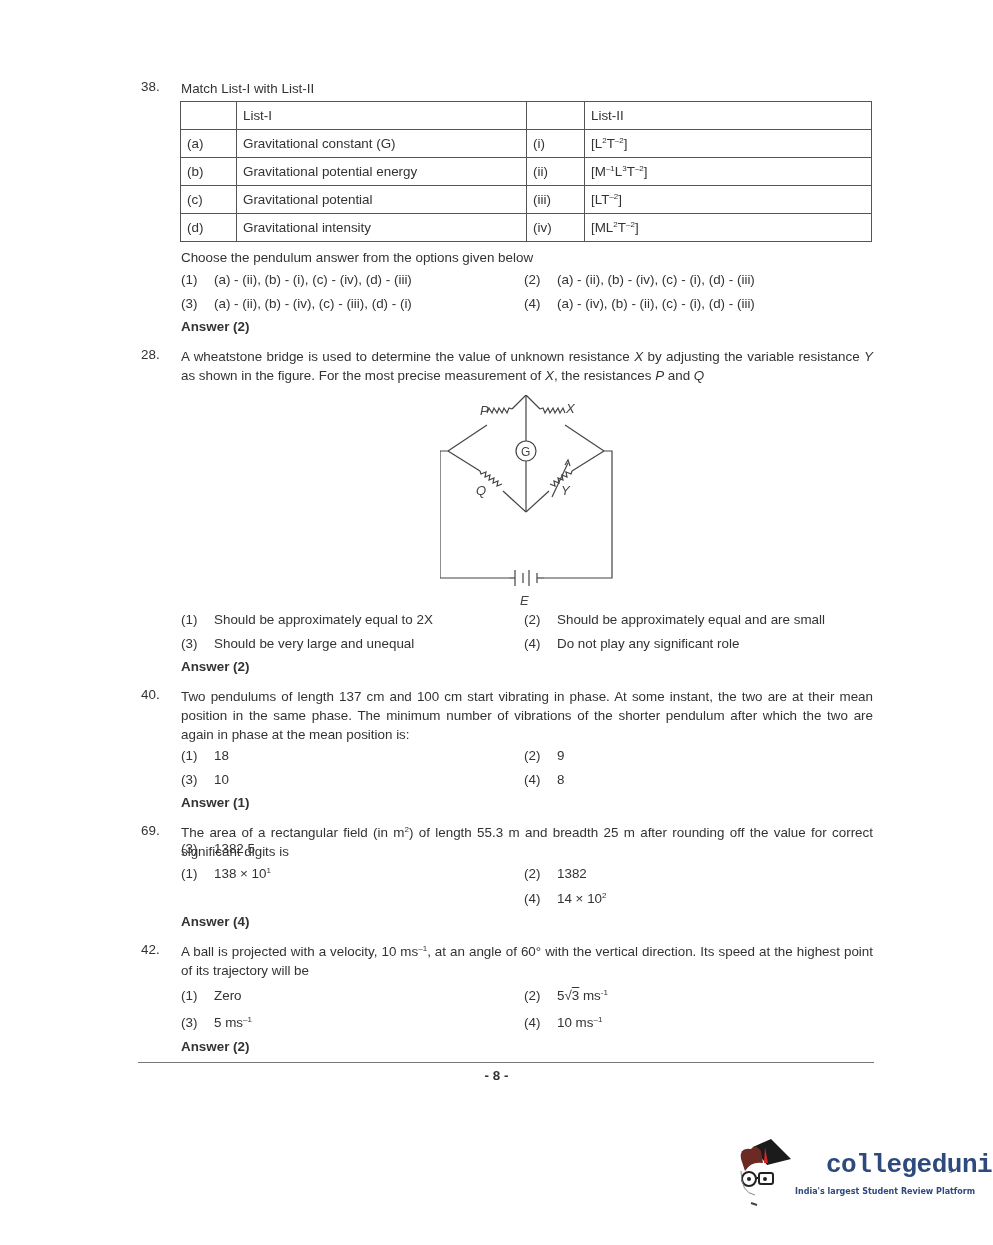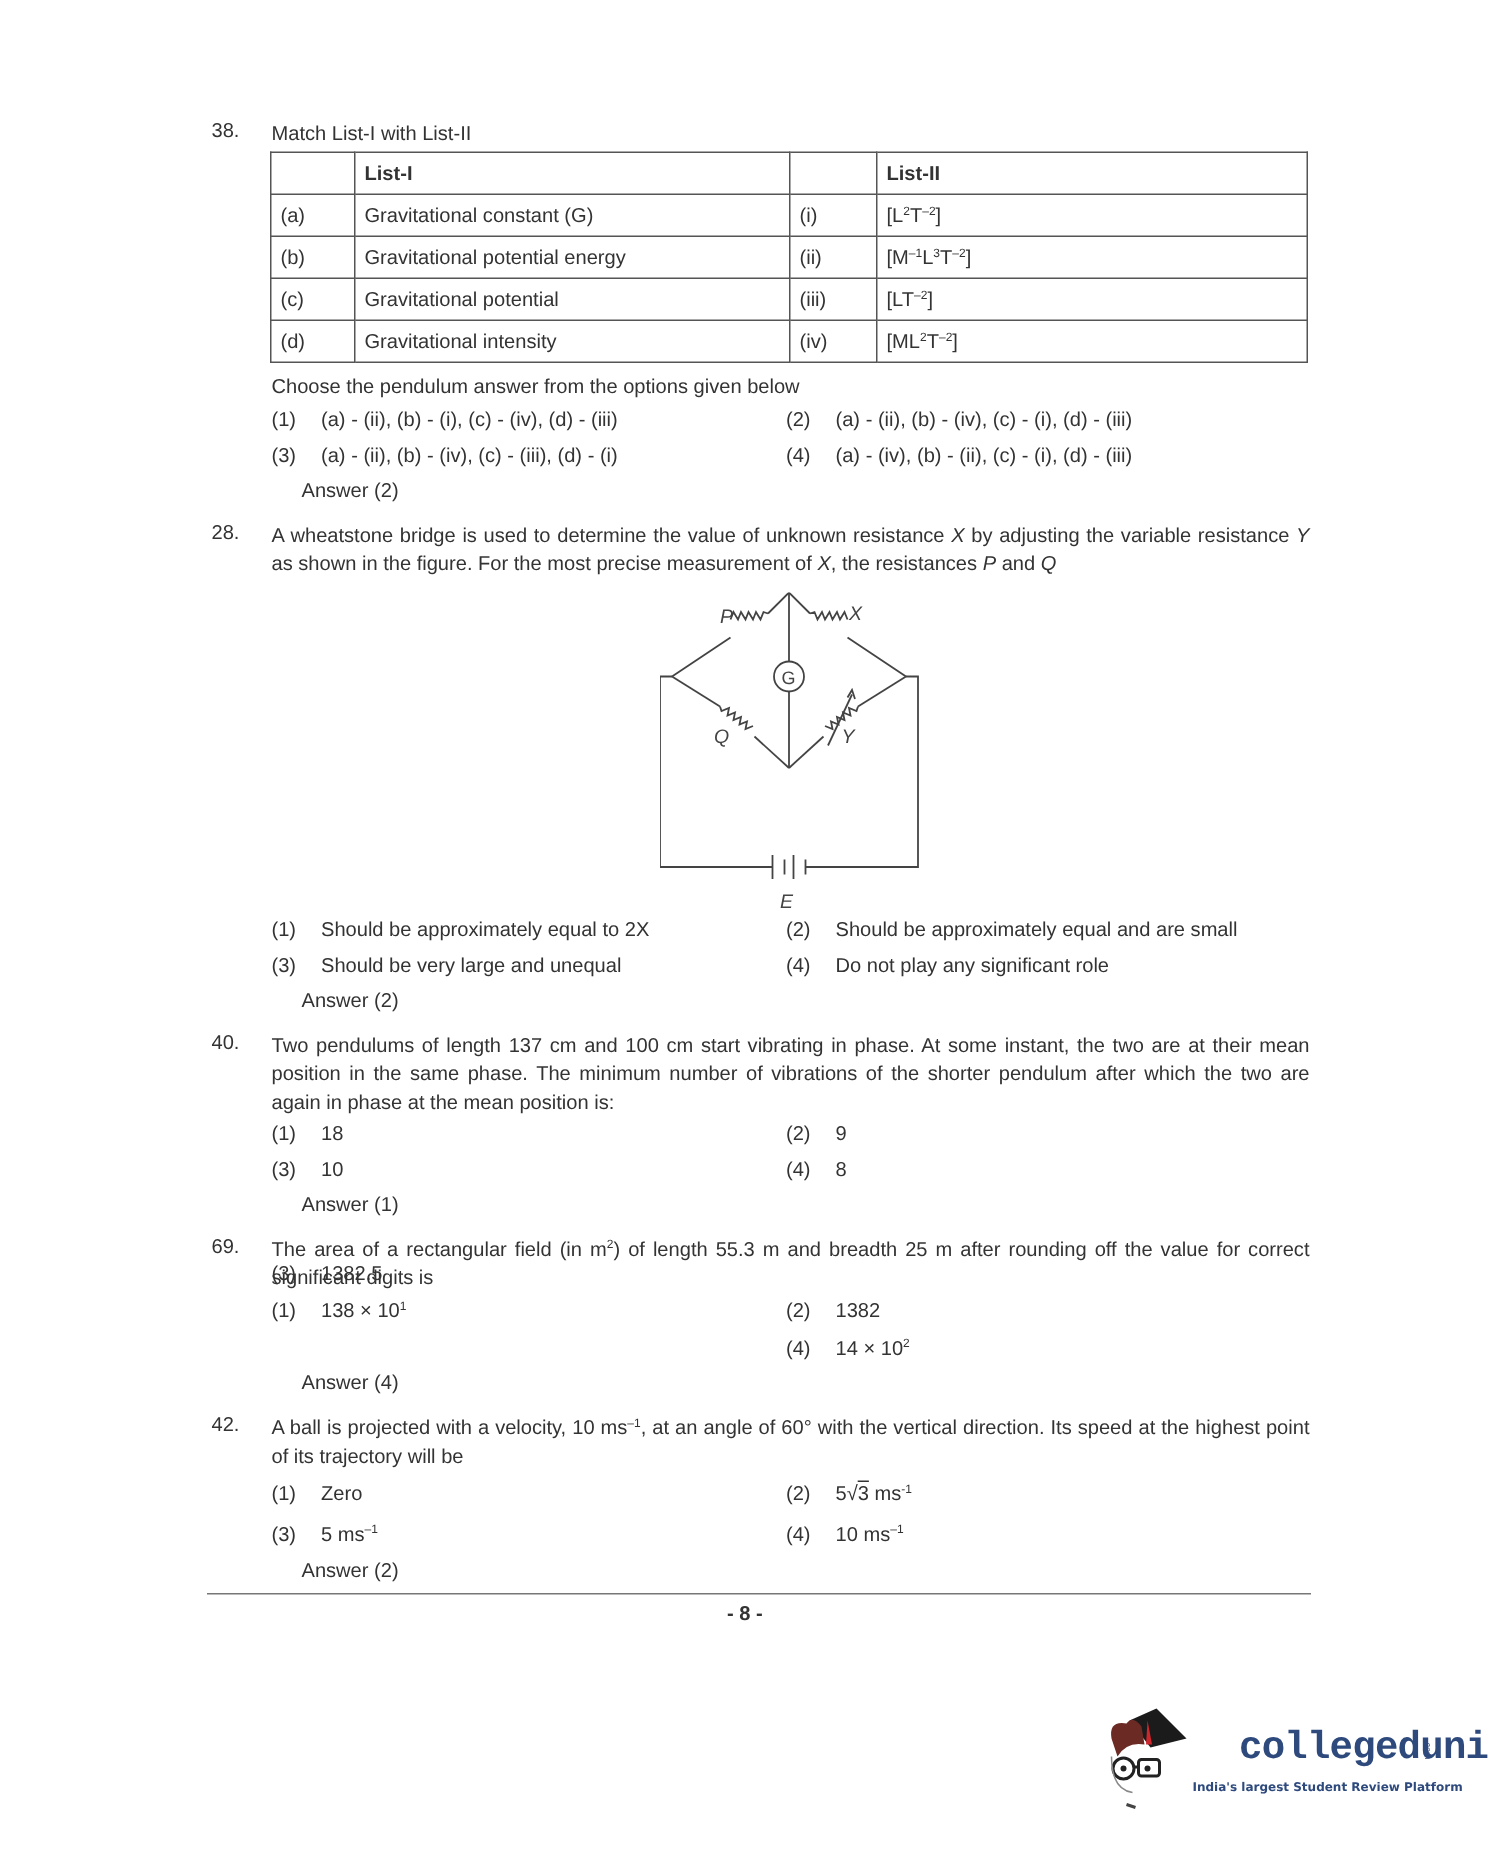--- a/index.html
+++ b/index.html
@@ -3,28 +3,28 @@
 <meta charset="utf-8">
 <style>
   html, body { margin:0; padding:0; background:#ffffff; }
   body { width:993px; height:1245px; position:relative; overflow:hidden;
          font-family:"Liberation Sans", sans-serif; color:#333; font-size:13.4px; }
   .abs { position:absolute; }
   .qnum { position:absolute; left:141px; }
   .text { position:absolute; left:181px; width:692px; line-height:19px; text-align:justify; }
   .opt { position:absolute; white-space:nowrap; }
   .opt .n { display:inline-block; width:33px; }
-  .ans { position:absolute; left:181px; font-weight:normal;margin-left:20px; }
+  .ans { position:absolute; left:181px; font-weight:bold; }
   sup { font-size:8px; vertical-align:5px; line-height:0; }
   table.match { position:absolute; left:180px; top:101px; border-collapse:collapse; width:692px; }
   table.match td { border:1px solid #555; height:27px; padding:0 6px; font-size:13.4px; }
   table.match td.c1 { width:43px; }
   table.match td.c2 { width:277px; }
   table.match td.c3 { width:45px; }
-  table.match .hd { font-weight:bold; }
+  table.match .hd { font-weight:normal; }
   .rule { position:absolute; left:138px; top:1062px; width:736px; height:1px; background:#777; }
   .pg { position:absolute; left:0; width:993px; top:1068px; text-align:center; font-weight:bold; }
   .logo-text { position:absolute; left:826px; top:1150px; font-family:Liberation Mono, monospace; font-size:26px; color:#2e4a7d; font-weight:bold; letter-spacing:-0.5px; }
   .logo-tag { position:absolute; left:795px; top:1187px; font-family:"DejaVu Sans", sans-serif; font-size:8px; color:#2e4a7d; font-weight:bold;text-align:center; }
   .logo-com { position:absolute; left:948px; top:1160px; font-size:6px; color:#2e4a7d; writing-mode:vertical-rl; }
 </style>
 </head>
 <body>
 
 <div class="qnum" style="top:79px">38.</div>

